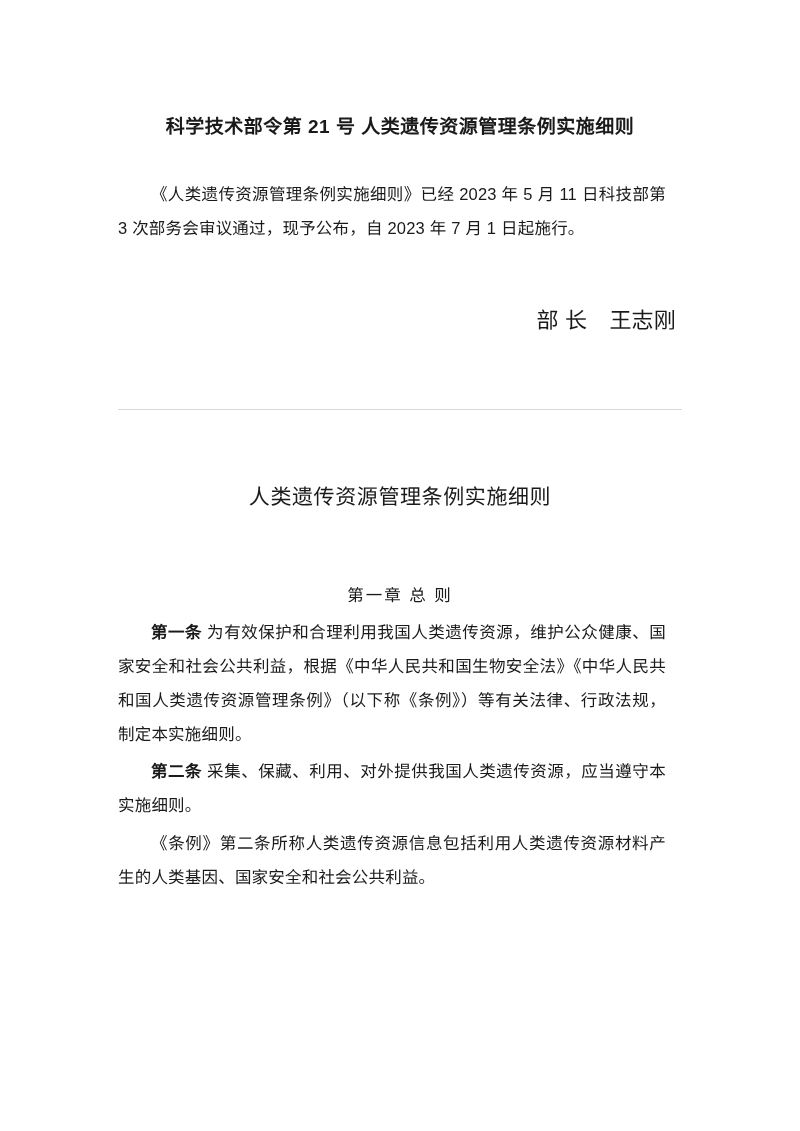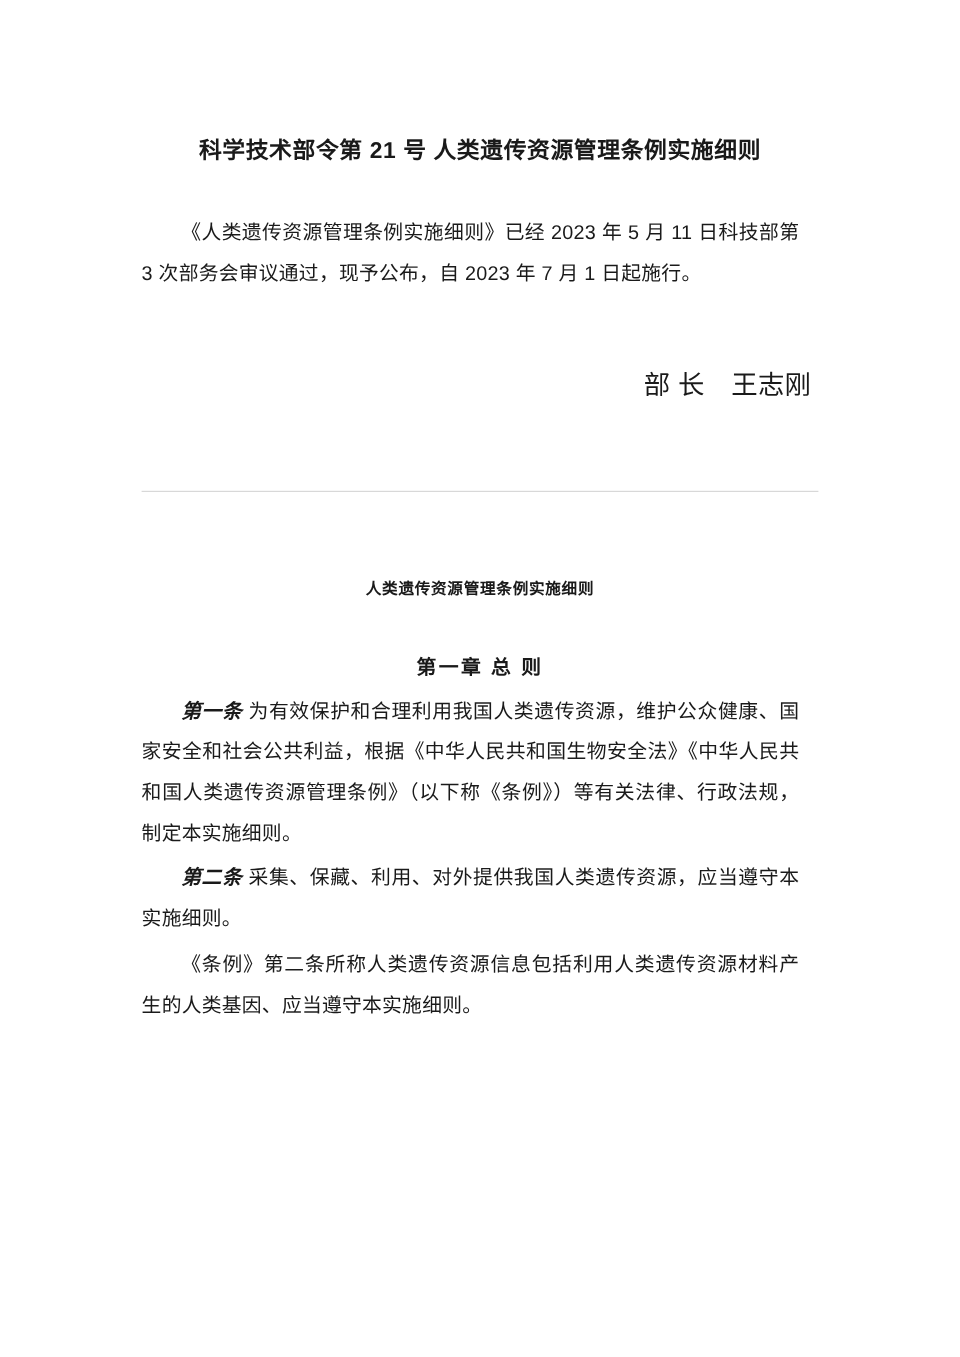--- a/index.html
+++ b/index.html
@@ -48,36 +48,35 @@
     line-height: 2.05;
     letter-spacing: 0.2px;
   }
   .divider {
     border: none;
     border-top: 1px solid #d8d8d8;
     margin: 66px 0 0 0;
     height: 0;
   }
   .section-title {
-    font-size: 13px;
-    font-weight: bold;
+    font-size: 21px;
+    font-weight: normal;
     text-align: center;
     letter-spacing: 0.6px;
     margin: 70px 0 0 0;
   }
   .chapter-title {
     font-size: 16.5px;
-    font-weight: bold;
+    font-weight: normal;
     text-align: center;
     letter-spacing: 2px;
-    margin: 44px 0 10px 0;
+    margin: 72px 0 10px 0;
   }
   .art-label {
     font-weight: bold;
-    font-style: italic;
   }
 </style>
 </head>
 <body>
 
 <div class="page">
 
   <h1 class="doc-title">科学技术部令第 21 号  人类遗传资源管理条例实施细则</h1>
 
   <p class="body-text">《人类遗传资源管理条例实施细则》已经 2023 年 5 月 11 日科技部第 3 次部务会审议通过，现予公布，自 2023 年 7 月 1 日起施行。</p>
@@ -93,15 +92,15 @@
   <h3 class="chapter-title">第一章  总  则</h3>
 
   <p class="body-text">
     <span class="art-label">第一条</span><span> 为有效保护和合理利用我国人类遗传资源，维护公众健康、国家安全和社会公共利益，根据《中华人民共和国生物安全法》《中华人民共和国人类遗传资源管理条例》（以下称《条例》）等有关法律、行政法规，制定本实施细则。</span>
   </p>
 
   <p class="body-text">
     <span class="art-label">第二条</span><span> 采集、保藏、利用、对外提供我国人类遗传资源，应当遵守本实施细则。</span>
   </p>
 
-  <p class="body-text">《条例》第二条所称人类遗传资源信息包括利用人类遗传资源材料产生的人类基因、应当遵守本实施细则。</p>
+  <p class="body-text">《条例》第二条所称人类遗传资源信息包括利用人类遗传资源材料产生的人类基因、国家安全和社会公共利益。</p>
 
 </div>
 
 </body></html>

